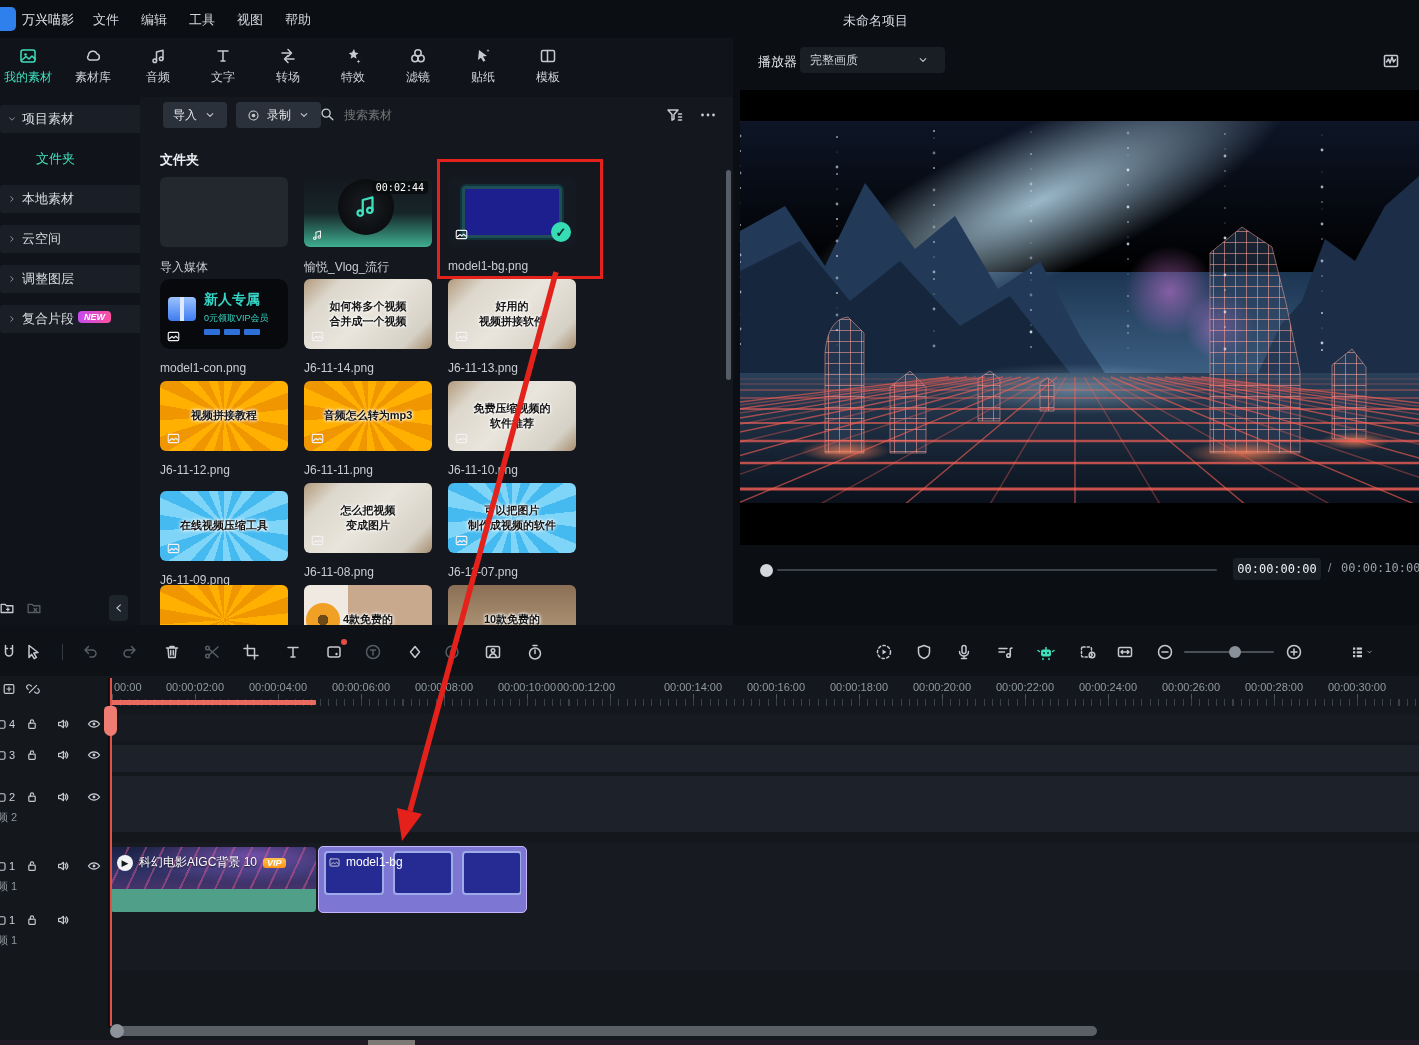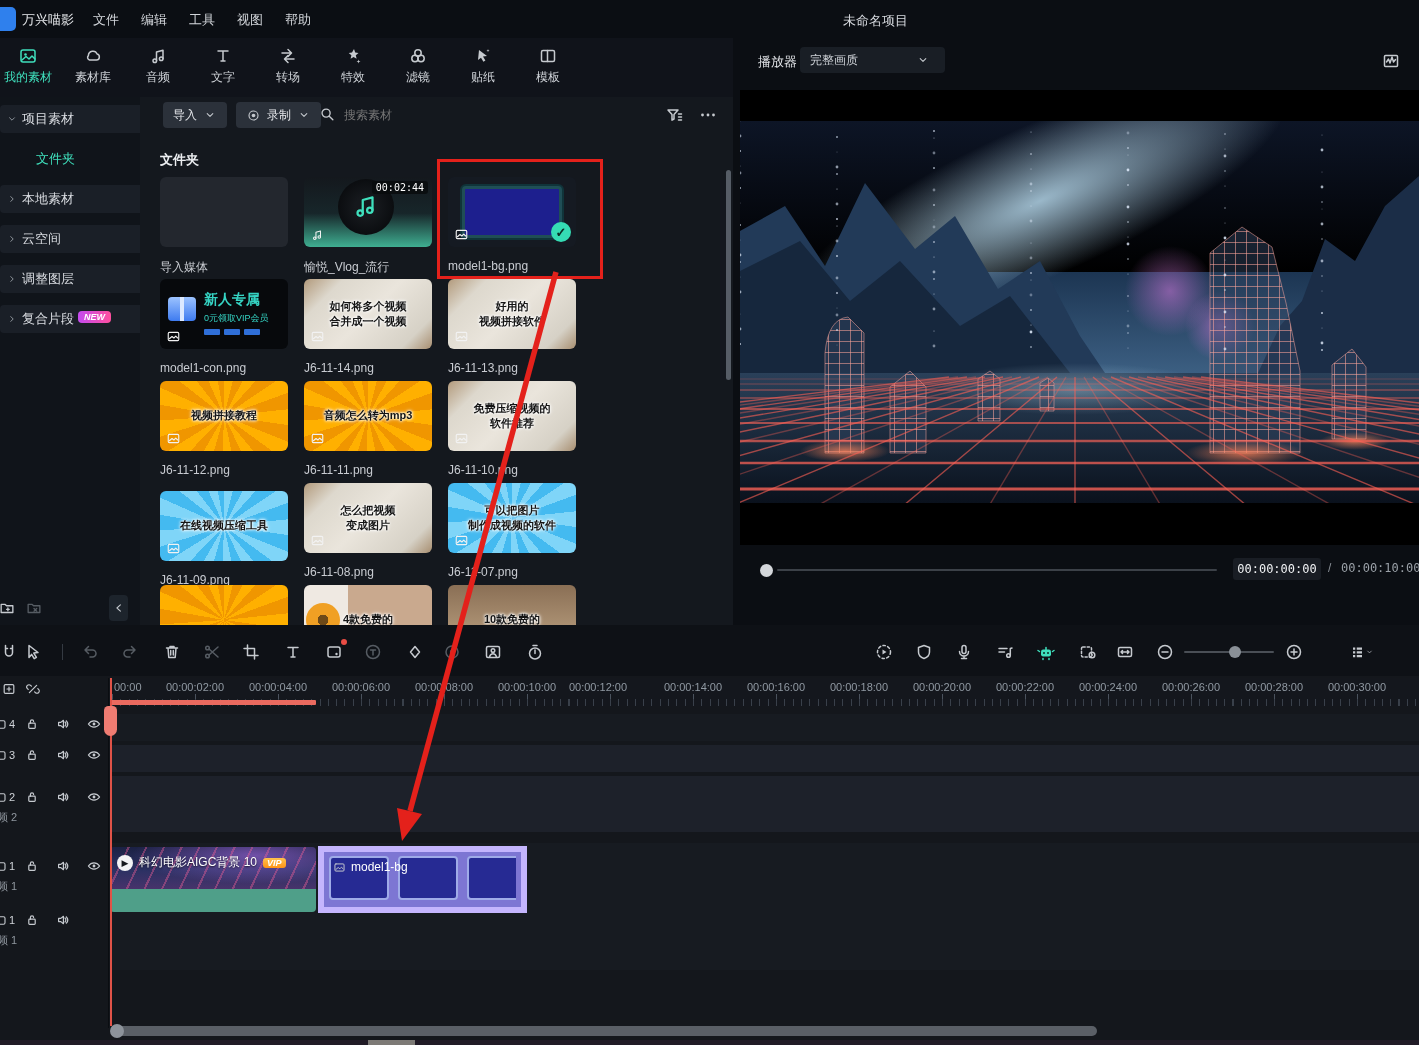--- a/index.html
+++ b/index.html
@@ -44,21 +44,21 @@
   .tile{width:128px;}
   .thumb{width:128px;height:70px;border-radius:6px;position:relative;overflow:hidden;}
   .tlabel{margin-top:12px;font-size:12px;color:#c9ccd2;white-space:nowrap;overflow:hidden;max-width:128px;}
   .th-import{background:#23272e;display:flex;align-items:center;justify-content:center;color:#3fe0bd;}
   .th-audio{background:linear-gradient(180deg,#14181d 0%,#17262a 52%,#3fae91 100%);}
   .vinyl{position:absolute;left:34px;top:2px;width:56px;height:56px;border-radius:50%;
          background:radial-gradient(circle,#15181c 28%,#0b0d10 70%);}
   .th-frame{background:#151a22;}
   .frame-inner{position:absolute;left:14px;top:9px;right:14px;bottom:9px;background:#1d1f8e;
                border:3px solid #1f4e56;border-radius:4px;box-shadow:0 0 0 2px #10343a;}
-  .th-promo{background:#07090c;}
+  .th-promo{background:#07090c;border-radius:10px;}
   .gift{position:absolute;left:8px;top:18px;width:28px;height:24px;border-radius:4px;
         background:linear-gradient(180deg,#9cc3ff,#3e7bf0);}
   .gift:before{content:"";position:absolute;left:12px;top:0;width:4px;height:24px;background:#dce9ff;}
   .promo-t1{position:absolute;left:44px;top:12px;font-size:14px;font-weight:bold;color:#35d3c3;}
   .promo-t2{position:absolute;left:44px;top:33px;font-size:9px;color:#35d3c3;}
   .promo-bars{position:absolute;left:44px;top:50px;display:flex;gap:4px;}
   .promo-bars i{width:16px;height:6px;background:#2f6fd8;border-radius:1px;}
   .th-paper{background:linear-gradient(135deg,#b29a7c 0%,#ddd8cd 20%,#eae5dc 50%,#d6d1c6 84%,#a78e70 100%);}
   .th-paperbrown{background:linear-gradient(180deg,#8a6f55,#c2a887);}
   .th-orange{background:repeating-conic-gradient(from 0deg at 50% 50%,#ffb000 0 14deg,#f09600 14deg 28deg);}
@@ -119,22 +119,22 @@
   .clip1-v:after{content:"";position:absolute;inset:0;
      background:repeating-linear-gradient(115deg,rgba(240,95,150,.4) 0 2px,transparent 2px 16px),
                 radial-gradient(ellipse at 70% 20%,rgba(190,120,255,.5),transparent 60%);}
   .clip1-a{position:absolute;left:0;right:0;bottom:0;height:23px;background:#4f9f89;}
   .clip1-row{position:absolute;left:7px;top:7px;display:flex;align-items:center;gap:6px;z-index:2;}
   .playcirc{width:16px;height:16px;border-radius:50%;background:#f2f3f5;color:#15181d;display:flex;
             align-items:center;justify-content:center;font-size:9px;}
   .clip1-name{font-size:12px;color:#fff;white-space:nowrap;text-shadow:0 1px 2px rgba(0,0,0,.7);}
   .vip{padding:0 4px;border-radius:3px;font-size:9px;font-weight:bold;font-style:italic;color:#fff;
        background:linear-gradient(180deg,#ffc24d,#ff9416);}
-  .clip2{left:318px;top:221px;width:209px;height:67px;background:#7d76d3;border:6px solid #c4b5fd;
-         border-radius:0;box-sizing:border-box;overflow:hidden;z-index:5;}
+  .clip2{left:318px;top:221px;width:209px;height:67px;background:#7d76d3;border:1px solid #c4b5fd;
+         border-radius:5px;box-sizing:border-box;overflow:hidden;z-index:5;}
   .clip2-frames{position:absolute;left:5px;top:4px;right:5px;height:44px;display:flex;gap:9px;overflow:hidden;}
   .clip2-frames i{flex:0 0 56px;background:#262a93;border:2px solid #9fabе8;border:2px solid #9fabe8;border-radius:4px;}
   .clip2-row{position:absolute;left:9px;top:8px;display:flex;align-items:center;gap:5px;z-index:2;}
   .clip2-name{font-size:12px;color:#fff;}
   .hscroll-thumb{left:112px;top:401px;width:985px;height:10px;background:#5a5f66;border-radius:5px;}
   .hscroll-knob{left:110px;top:399px;width:14px;height:14px;border-radius:50%;background:#8d939b;}
   .bottomstrip{left:0;top:415px;width:1419px;height:5px;background:#211b26;}
   .bottomseg{left:368px;top:415px;width:47px;height:5px;background:#7d7a76;}
   
   .hl-box{left:437px;top:159px;width:160px;height:114px;border:3px solid #e4211b;z-index:40;pointer-events:none;}
@@ -1102,21 +1102,21 @@
         </div>
     </div>
     <div class="abs ruler">
         <div id="rlabels">
           <span class="rlabel" style="left: 4px; transform: none;">00:00</span>
           <span class="rlabel" style="left: 85px;">00:00:02:00</span>
           <span class="rlabel" style="left: 168px;">00:00:04:00</span>
           <span class="rlabel" style="left: 251px;">00:00:06:00</span>
           <span class="rlabel" style="left: 334px;">00:00:08:00</span>
           <span class="rlabel" style="left: 417px;">00:00:10:00</span>
-          <span class="rlabel" style="left: 488px;">00:00:12:00</span>
+          <span class="rlabel" style="left: 476px;">00:00:12:00</span>
           <span class="rlabel" style="left: 583px;">00:00:14:00</span>
           <span class="rlabel" style="left: 666px;">00:00:16:00</span>
           <span class="rlabel" style="left: 749px;">00:00:18:00</span>
           <span class="rlabel" style="left: 832px;">00:00:20:00</span>
           <span class="rlabel" style="left: 915px;">00:00:22:00</span>
           <span class="rlabel" style="left: 998px;">00:00:24:00</span>
           <span class="rlabel" style="left: 1081px;">00:00:26:00</span>
           <span class="rlabel" style="left: 1164px;">00:00:28:00</span>
           <span class="rlabel" style="left: 1247px;">00:00:30:00</span>
         </div>

